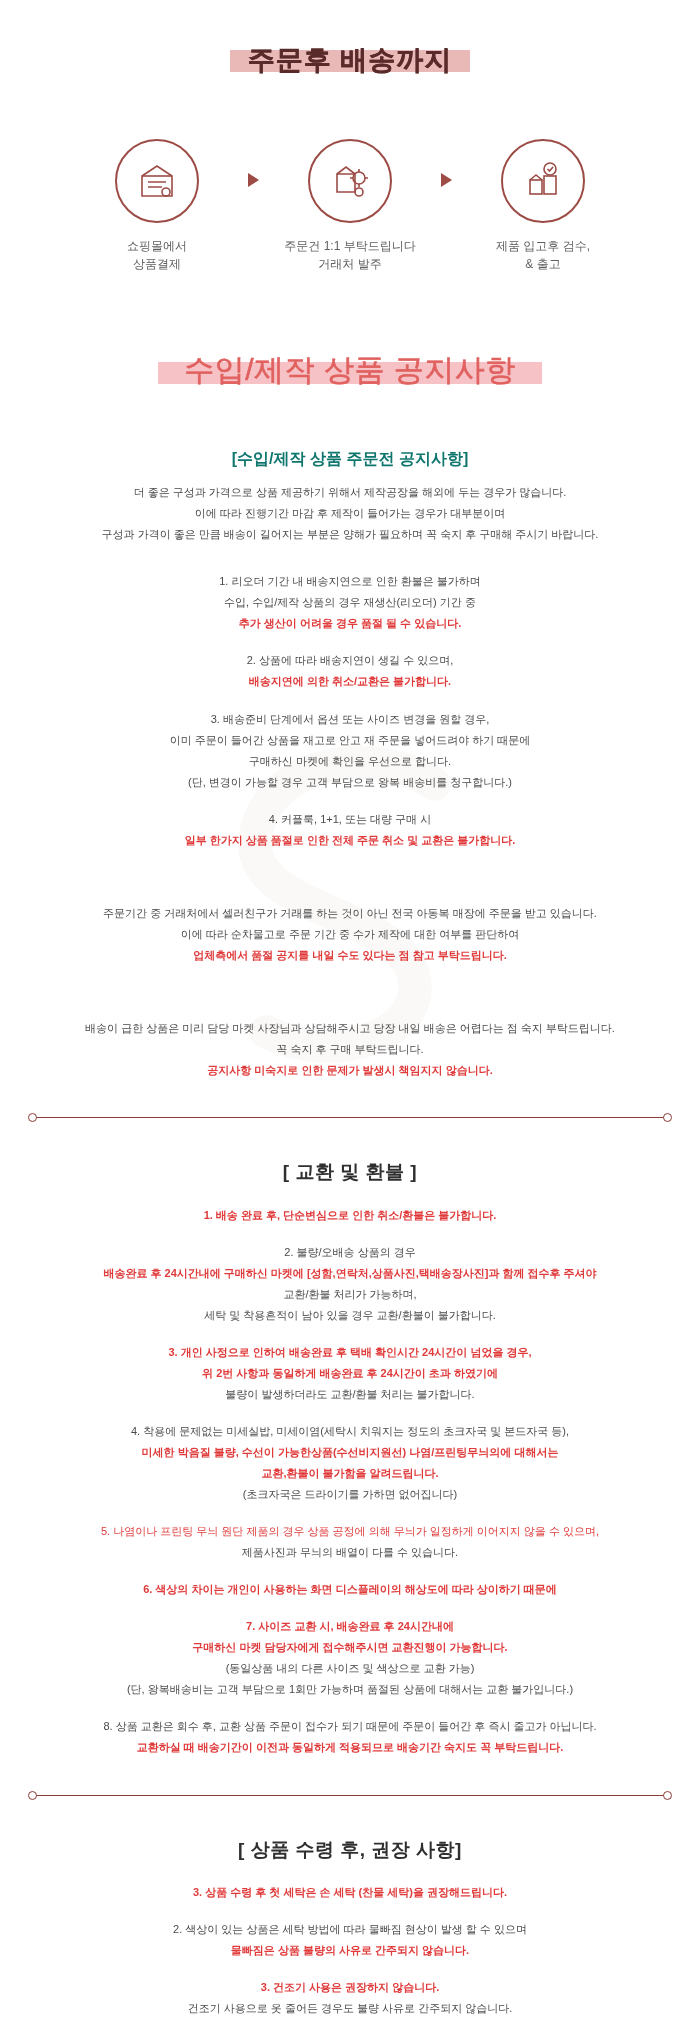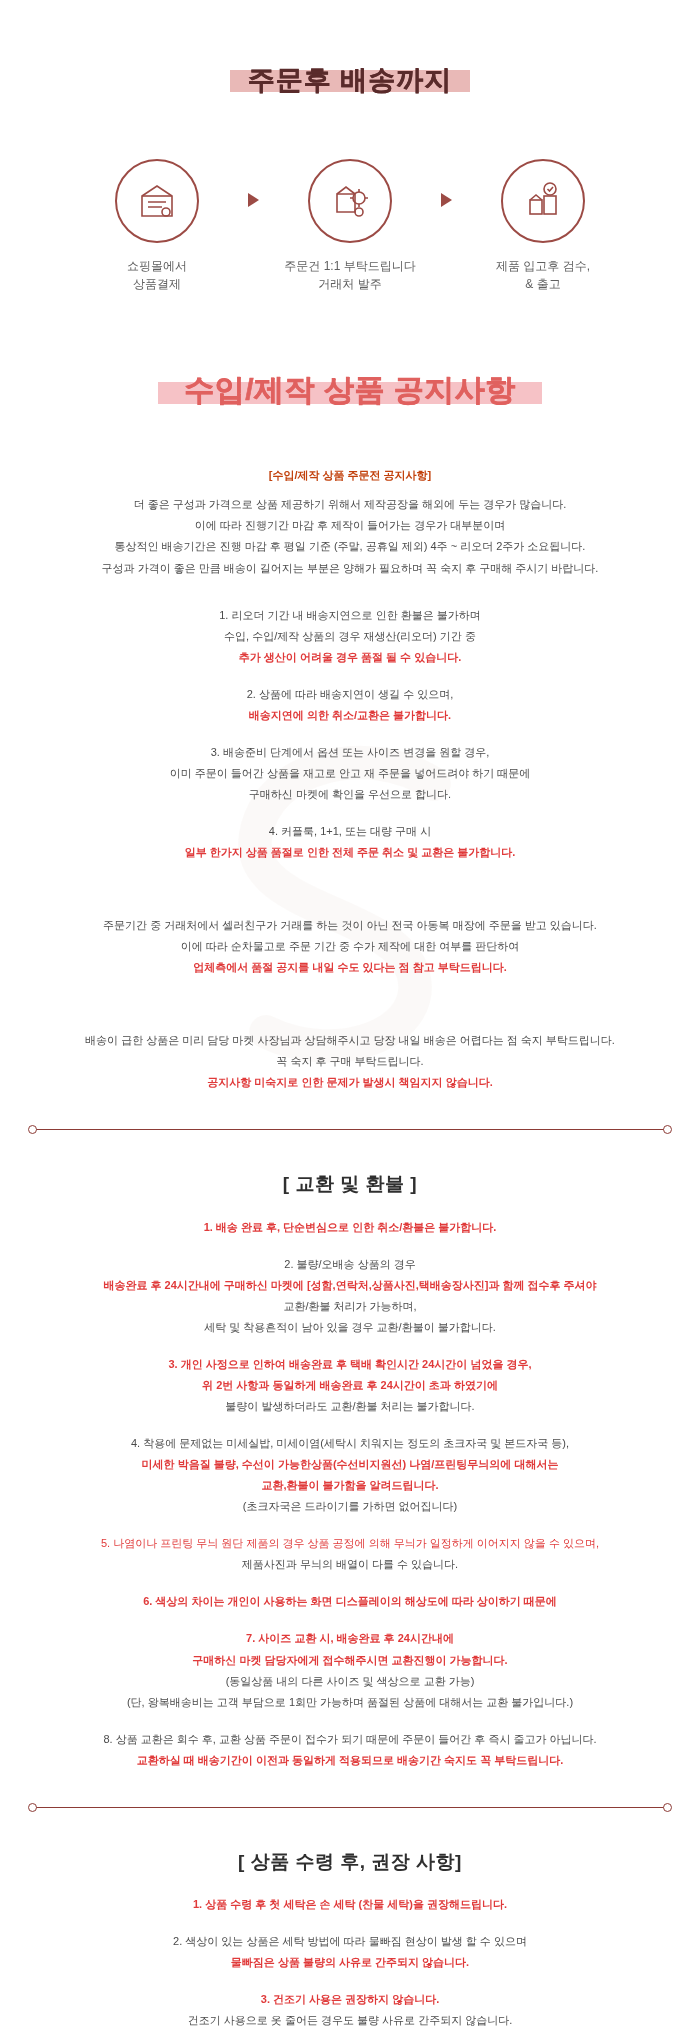--- a/index.html
+++ b/index.html
@@ -23,21 +23,21 @@
     width: 420px;
     height: 420px;
     opacity: 0.07;
     pointer-events: none;
     z-index: 0;
   }
 
   .content { position: relative; z-index: 1; }
 
   
-  .sec1 { padding-top: 56px; text-align: center; }
+  .sec1 { padding-top: 36px; text-align: center; }
   .title-band {
     display: inline-block;
     position: relative;
     padding: 4px 18px 2px 18px;
   }
   .title-band .band {
     position: absolute;
     left: 0; right: 0;
     top: 14px;
     height: 22px;
@@ -94,32 +94,32 @@
   .big-title .band2 {
     position: absolute;
     left: 0; right: 0; top: 17px;
     height: 22px;
     background: #f6c2c6;
     z-index: 0;
   }
   .big-title .txt2 {
     position: relative; z-index: 1;
     font-size: 30px;
-    font-weight: bold;
+    font-weight: normal;
     color: #e0615f;
     -webkit-text-stroke: 0.6px #e0615f;
     letter-spacing: 0.5px;
   }
 
   
   .block { text-align: center; padding: 0 60px; }
   .hd {
     font-weight: bold;
-    color: #c2410c;
-    font-size: 11px;
+    color: #0f766e;
+    font-size: 16px;
     margin-bottom: 12px;
     text-align: center;
   }
   .p { margin: 0 0 4px 0; }
   .sp { height: 16px; }
   .sp-lg { height: 26px; }
   .red { color: #e03a3a; font-weight: bold; }
   .red-n { color: #e03a3a; }
 
   
@@ -236,21 +236,20 @@
     </div>
 
     <div class="sp-lg"></div>
     <div class="sp-lg"></div>
 
     <div class="block">
       <div class="hd">[수입/제작 상품 주문전 공지사항]</div>
       <div>
         <p class="p">더 좋은 구성과 가격으로 상품 제공하기 위해서 제작공장을 해외에 두는 경우가 많습니다.</p>
         <p class="p">이에 따라 진행기간 마감 후 제작이 들어가는 경우가 대부분이며</p>
-        <p class="p">통상적인 배송기간은 진행 마감 후 평일 기준 (주말, 공휴일 제외) 4주 ~ 리오더 2주가 소요됩니다.</p>
         <p class="p">구성과 가격이 좋은 만큼 배송이 길어지는 부분은 양해가 필요하며 꼭 숙지 후 구매해 주시기 바랍니다.</p>
       </div>
 
       <div class="sp-lg"></div>
 
       <div>
         <p class="p">1. 리오더 기간 내 배송지연으로 인한 환불은 불가하며</p>
         <p class="p">수입, 수입/제작 상품의 경우 재생산(리오더) 기간 중</p>
         <p class="p red">추가 생산이 어려울 경우 품절 될 수 있습니다.</p>
       </div>
@@ -259,20 +258,21 @@
       <div>
         <p class="p">2. 상품에 따라 배송지연이 생길 수 있으며,</p>
         <p class="p red">배송지연에 의한 취소/교환은 불가합니다.</p>
       </div>
       <div class="sp"></div>
 
       <div>
         <p class="p">3. 배송준비 단계에서 옵션 또는 사이즈 변경을 원할 경우,</p>
         <p class="p">이미 주문이 들어간 상품을 재고로 안고 재 주문을 넣어드려야 하기 때문에</p>
         <p class="p">구매하신 마켓에 확인을 우선으로 합니다.</p>
+        <p class="p">(단, 변경이 가능할 경우 고객 부담으로 왕복 배송비를 청구합니다.)</p>
       </div>
       <div class="sp"></div>
 
       <div>
         <p class="p">4. 커플룩, 1+1, 또는 대량 구매 시</p>
         <p class="p red">일부 한가지 상품 품절로 인한 전체 주문 취소 및 교환은 불가합니다.</p>
       </div>
 
       <div class="sp-lg"></div>
       <div class="sp-lg"></div>
@@ -358,21 +358,21 @@
     <div class="divider">
       <div class="line"></div>
       <div class="dot l"></div>
       <div class="dot r"></div>
     </div>
 
     <div class="block">
       <div class="sec-head">[ 상품 수령 후, 권장 사항]</div>
 
       <div>
-        <p class="p red">1. 상품 수령 후 첫 세탁은 손 세탁 (찬물 세탁)을 권장해드립니다.</p>
+        <p class="p red">3. 상품 수령 후 첫 세탁은 손 세탁 (찬물 세탁)을 권장해드립니다.</p>
       </div>
       <div class="sp"></div>
 
       <div>
         <p class="p">2. 색상이 있는 상품은 세탁 방법에 따라 물빠짐 현상이 발생 할 수 있으며</p>
         <p class="p red">물빠짐은 상품 불량의 사유로 간주되지 않습니다.</p>
       </div>
       <div class="sp"></div>
 
       <div>

